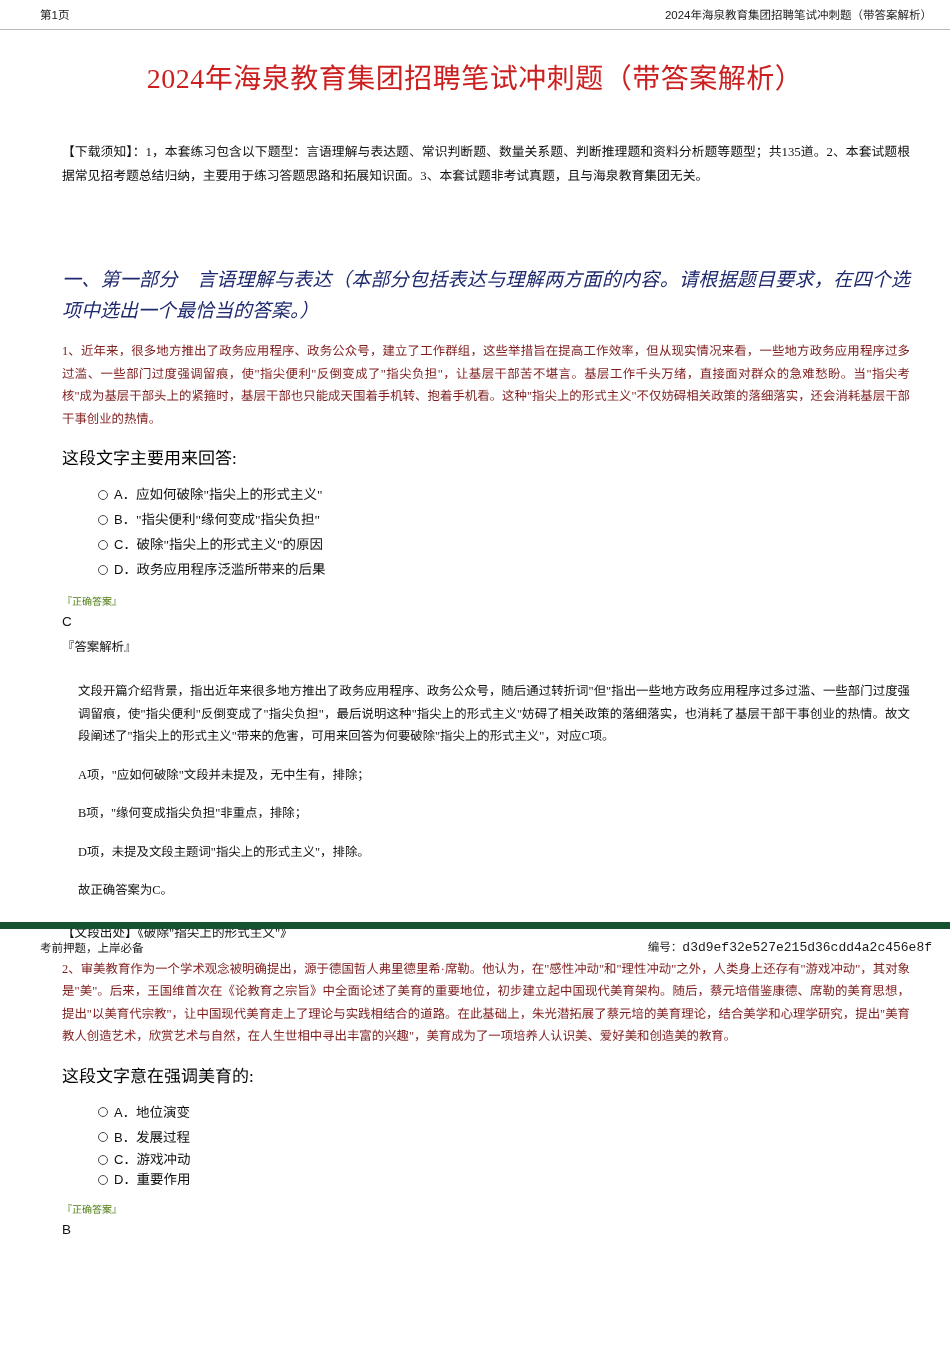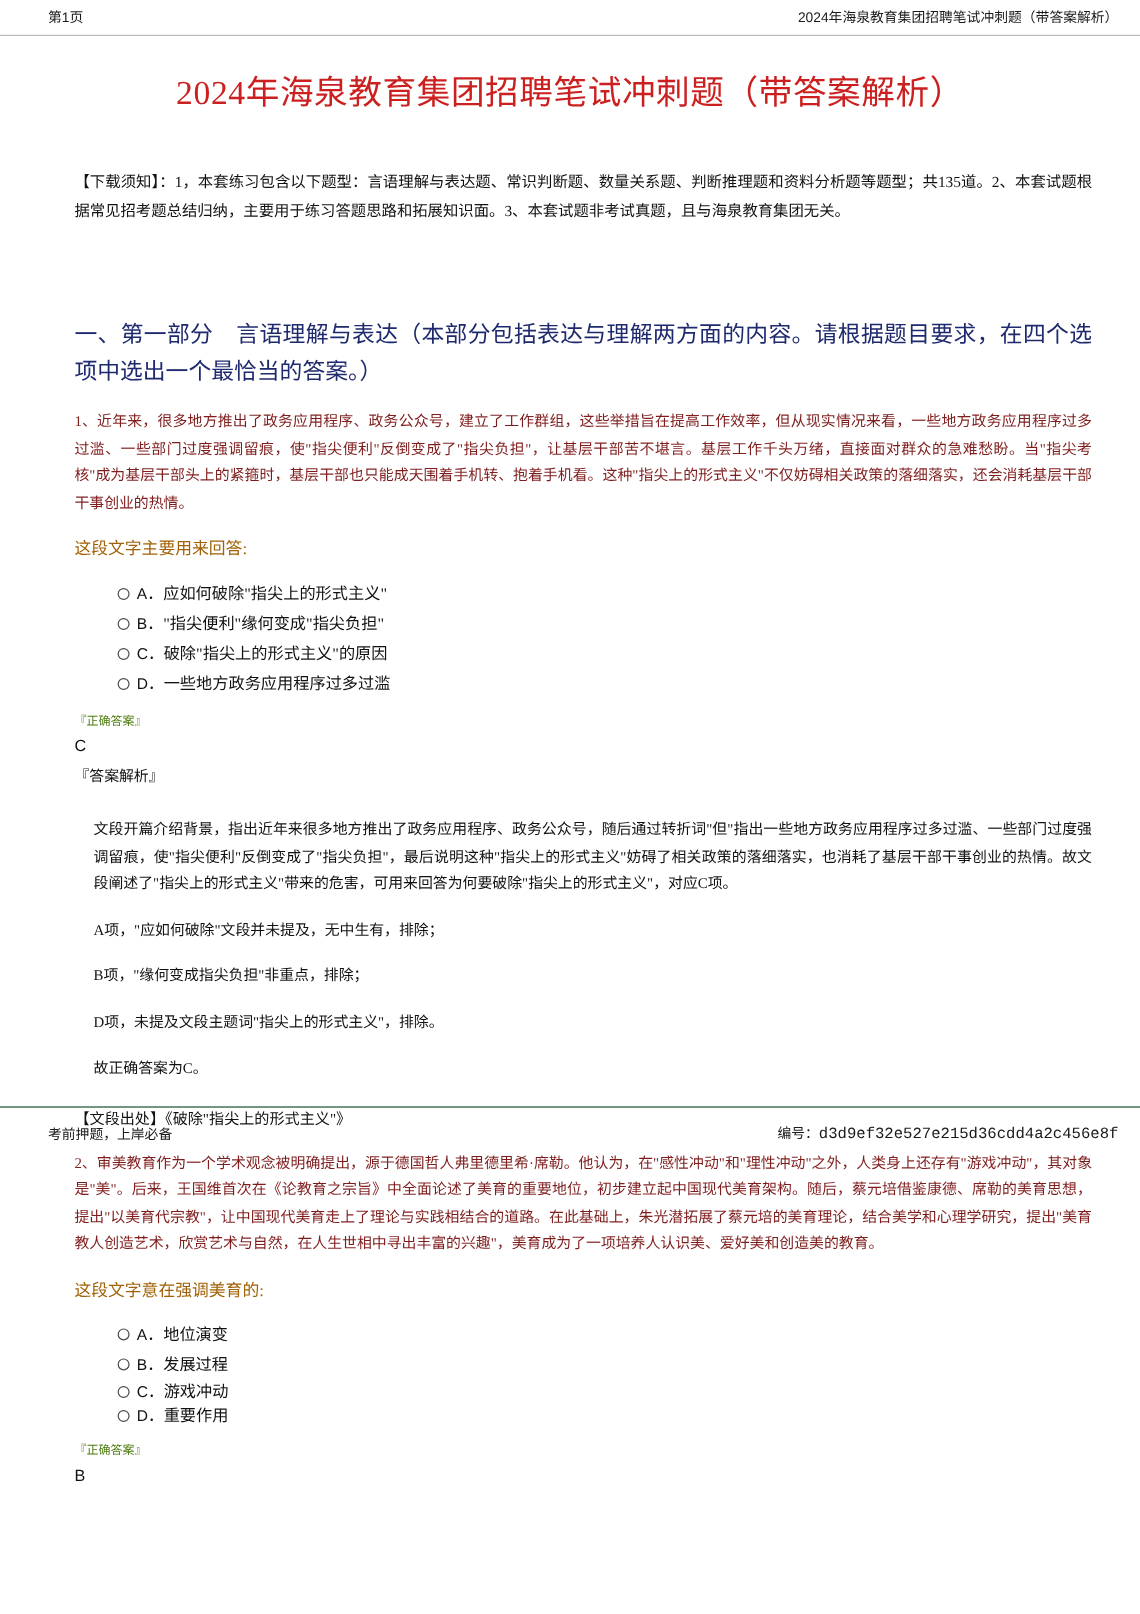--- a/index.html
+++ b/index.html
@@ -76,35 +76,36 @@
     margin: 0 0 0 0;
   }
 
   .section-heading {
     color: #1f2a6e;
     font-size: 19px;
     line-height: 31px;
     margin: 76px 0 0 0;
     text-align: justify;
     font-weight: 400;
+    font-style: italic;
   }
 
   .qtext {
     font-size: 12.4px;
     line-height: 22.5px;
     text-align: justify;
     margin: 14px 0 0 0;
     color: #7f1d1d;
   }
 
   .prompt {
-    font-size: 14px;
+    font-size: 17px;
     line-height: 22px;
     margin: 18px 0 0 0;
-    color: #a16207;
+    color: #000000;
   }
 
   
   .options {
     margin: 12px 0 0 0;
     padding: 0;
     list-style: none;
   }
   .option {
     display: flex;
@@ -167,21 +168,21 @@
     color: #111111;
   }
 
   
   .page-footer {
     position: absolute;
     bottom: 0;
     left: 0;
     width: 950px;
     height: 42px;
-    border-top: 1px solid #14532d;
+    border-top: 7px solid #14532d;
     display: flex;
     align-items: center;
     justify-content: space-between;
     padding: 0 18px 0 40px;
     box-sizing: border-box;
     font-size: 11.5px;
     color: #1a1a1a;
     font-family: "Liberation Sans", "DejaVu Sans", sans-serif;
   }
   .footer-code {
@@ -224,21 +225,21 @@
           <span class="opt-label">"指尖便利"缘何变成"指尖负担"</span>
         </li>
         <li class="option">
           <span class="radio"></span>
           <span class="opt-letter">C．</span>
           <span class="opt-label">破除"指尖上的形式主义"的原因</span>
         </li>
         <li class="option">
           <span class="radio"></span>
           <span class="opt-letter">D．</span>
-          <span class="opt-label">一些地方政务应用程序过多过滥</span>
+          <span class="opt-label">政务应用程序泛滥所带来的后果</span>
         </li>
       </ul>
 
       <p class="ans-marker">『正确答案』</p>
       <p class="ans-letter">C</p>
       <p class="ana-marker">『答案解析』</p>
 
       <p class="para gap-lg">文段开篇介绍背景，指出近年来很多地方推出了政务应用程序、政务公众号，随后通过转折词"但"指出一些地方政务应用程序过多过滥、一些部门过度强调留痕，使"指尖便利"反倒变成了"指尖负担"，最后说明这种"指尖上的形式主义"妨碍了相关政策的落细落实，也消耗了基层干部干事创业的热情。故文段阐述了"指尖上的形式主义"带来的危害，可用来回答为何要破除"指尖上的形式主义"，对应C项。</p>
       <p class="para">A项，"应如何破除"文段并未提及，无中生有，排除；</p>
       <p class="para">B项，"缘何变成指尖负担"非重点，排除；</p>

